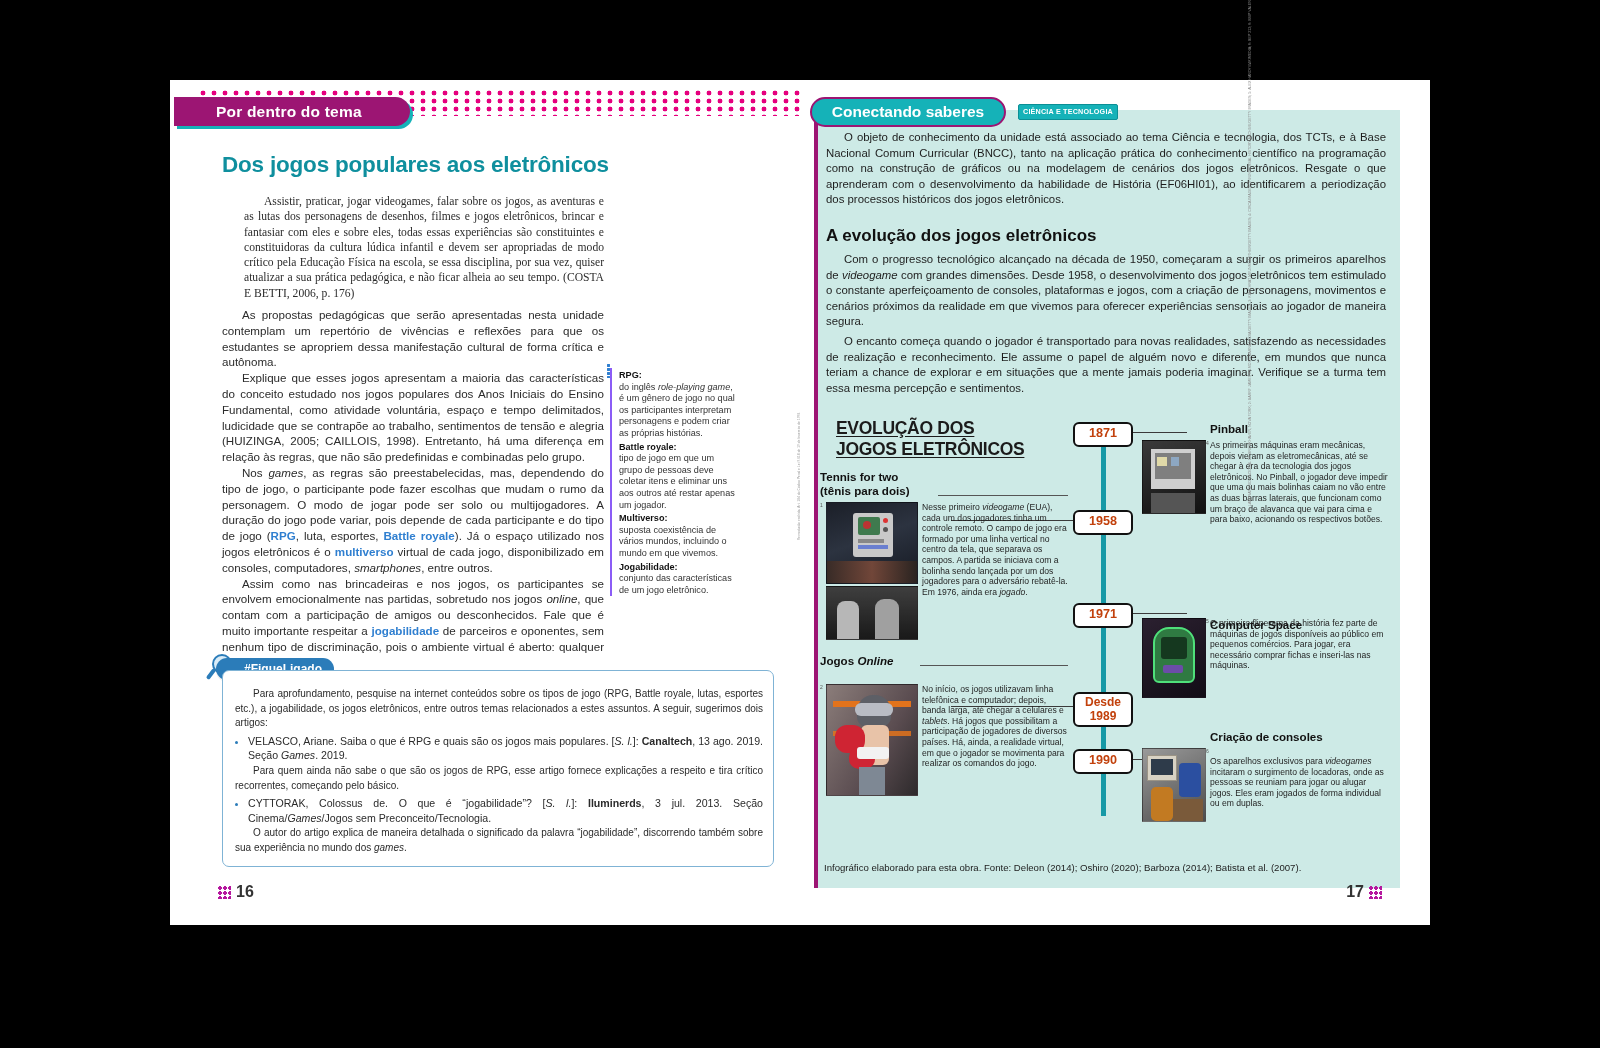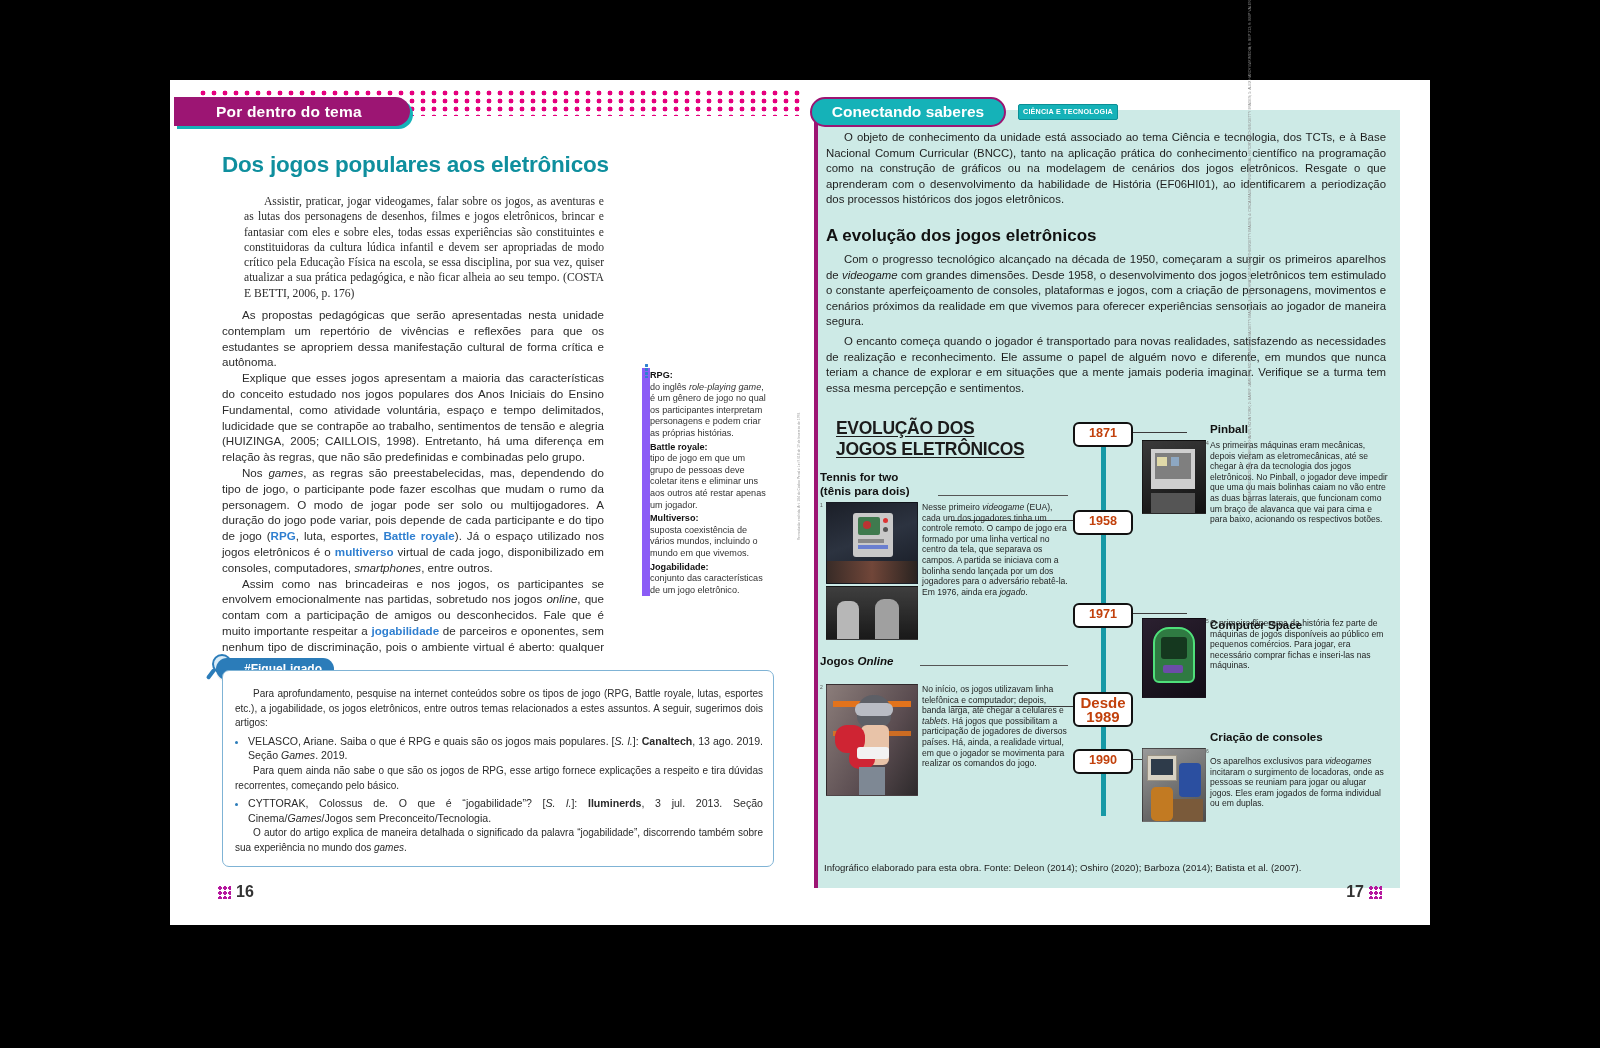--- a/index.html
+++ b/index.html
@@ -22,22 +22,22 @@
     font-size:22.5px;font-weight:bold;letter-spacing:-.2px;}
 
   .col-main{position:absolute;left:52px;top:108px;width:382px;
     font-size:11.6px;line-height:15.8px;color:#2b2b2b;text-align:justify;}
   .col-main p{margin:0 0 0 0;text-indent:20px;}
   .quote{margin:6px 0 6px 0 !important;font-family:"Liberation Serif",serif;
     font-size:11.6px;line-height:15.3px;padding-left:22px;text-indent:20px;}
   .blue{color:#2f7fd0;font-weight:bold;}
   .ital{font-style:italic;}
 
-  .glossary{position:absolute;left:472px;top:288px;width:118px;
-    border-left:8px solid #8b5cf6;
+  .glossary{position:absolute;left:440px;top:288px;width:118px;
+    border-left:2px solid #8b5cf6;padding-left:7px;
     font-size:9.1px;line-height:11.6px;color:#333;}
   .glossary .gdots{position:absolute;left:-5px;top:-4px;width:3px;height:14px;
     background-image:radial-gradient(circle at 1.5px 1.5px,#2f7fd0 1.4px,transparent 1.6px);
     background-size:3px 4px;}
   .glossary b{color:#111;}
   .glossary .gterm{margin-top:2px;}
 
   .microtext{position:absolute;left:628px;top:300px;width:160px;height:10px;
     transform-origin:0 0;transform:rotate(-90deg) translate(-160px,0);
     font-size:3.1px;line-height:3.6px;color:#9a9a9a;letter-spacing:.1px;
@@ -91,21 +91,21 @@
   .info-title{position:absolute;left:16px;top:0;font-size:17.5px;font-weight:bold;
     color:#1b1b1b;line-height:21px;letter-spacing:-.3px;}
   .info-title u{text-decoration:underline;text-underline-offset:2px;}
 
   .timeline{position:absolute;left:281px;top:10px;width:5px;height:388px;background:#1799a6;}
   .ybub{position:absolute;width:56px;height:21px;background:#fff;border:2.2px solid #111;
     border-radius:6px;left:253px;z-index:3;}
   .ybub span{display:block;text-align:center;font-size:12.6px;font-weight:bold;
     line-height:18px;color:#c2410c;}
   .ybub.two{height:31px;}
-  .ybub.two span{line-height:13.5px;padding-top:2px;font-size:15px;}
+  .ybub.two span{line-height:13.5px;padding-top:2px;font-size:12px;}
 
   .conn{position:absolute;height:1.2px;background:#3a3a3a;}
 
   .entry{position:absolute;}
   .e-title{font-size:11.6px;font-weight:bold;color:#111;line-height:13.5px;}
   .e-rule{height:1.4px;background:#555;margin-top:3px;}
   .e-text{font-size:8.6px;line-height:10.6px;color:#1f1f1f;}
   .thumb{position:absolute;border:1px solid rgba(0,0,0,.25);overflow:hidden;}
   .credit{position:absolute;font-size:5px;color:#555;}
 
@@ -150,21 +150,21 @@
 
     <div class="lens"></div>
     <div class="fique-tab">
       <span>#FiqueLigado</span>
     </div>
     <div class="fique">
       <p>Para aprofundamento, pesquise na internet conteúdos sobre os tipos de jogo (RPG, Battle royale, lutas, esportes etc.), a jogabilidade, os jogos eletrônicos, entre outros temas relacionados a estes assuntos. A seguir, sugerimos dois artigos:</p>
       <ul>
         <li><span>VELASCO, Ariane. Saiba o que é RPG e quais são os jogos mais populares. [</span><i class="ital">S. l.</i><span>]: </span><b>Canaltech</b><span>, 13 ago. 2019. Seção </span><i class="ital">Games</i><span>. 2019.</span></li>
       </ul>
-      <p>Para quem ainda não sabe o que são os jogos de RPG, esse artigo fornece explicações a respeito e tira dúvidas recorrentes, começando pelo básico.</p>
+      <p>Para quem ainda não sabe o que são os jogos de RPG, esse artigo fornece explicações a respeito e tira crítico recorrentes, começando pelo básico.</p>
       <ul>
         <li><span>CYTTORAK, Colossus de. O que é “jogabilidade”? [</span><i class="ital">S. l.</i><span>]: </span><b>Iluminerds</b><span>, 3 jul. 2013. Seção Cinema/</span><i class="ital">Games</i><span>/Jogos sem Preconceito/Tecnologia.</span></li>
       </ul>
       <p><span>O autor do artigo explica de maneira detalhada o significado da palavra “jogabilidade”, discorrendo também sobre sua experiência no mundo dos </span><i class="ital">games</i><span>.</span></p>
     </div>
 
     <div class="folio folio-l">
       <div class="dotcluster"></div>
       <span>16</span>
     </div>

